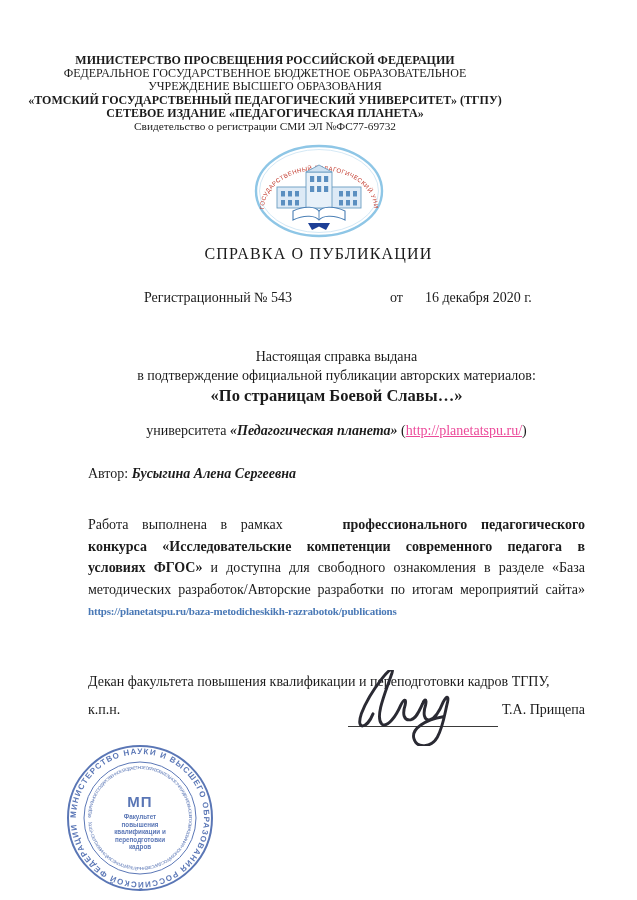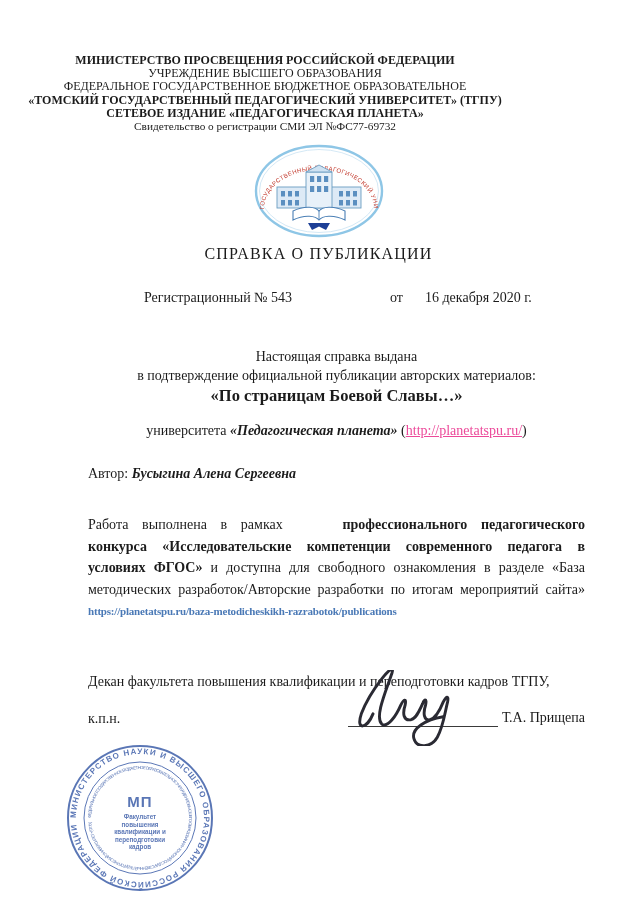--- a/index.html
+++ b/index.html
@@ -32,43 +32,43 @@
   a.link-gray { color:#ec4899; text-decoration:underline; }
   a.link-blue { color:#4a79b6; font-weight:bold; text-decoration:none; letter-spacing:-0.2px; font-size:11px; }
   
   .author-line { position:absolute; top:466px; left:88px; width:497px; font-size:14px; }
   
   .main-paragraph { position:absolute; top:514px; left:88px; width:497px;
                     font-size:14px; line-height:21.5px; text-align:justify; }
   .seg-bold { font-weight:bold;margin-left:46px; }
   
   .dean-line { position:absolute; top:674px; left:88px; width:510px; font-size:14px; }
-  .sign-row  { position:absolute; top:702px; left:88px; width:497px; display:flex; align-items:flex-end; font-size:14px; }
+  .sign-row  { position:absolute; top:702px; left:88px; width:497px; display:flex; font-size:14px; }
   .sign-spacer { flex:1; }
   .sig-line { position:relative; width:150px; height:24px; border-bottom:1.2px solid #3a3a3a; }
   .sig-line svg { position:absolute; left:4px; top:-32px; }
   .sig-name { margin-left:4px; padding-bottom:1px; }
   
   .stamp { position:absolute; top:741px; left:63px; width:154px; height:154px; opacity:0.85; }
   .stamp-blue  { stroke:#3e5fa9; fill:none; }
   .stamp-text  { fill:#3e5fa9; font-family:"Liberation Sans", sans-serif; }
   .stamp-outer { font-size:8px; letter-spacing:1.1px; font-weight:bold; }
   .stamp-inner { font-size:4.2px; letter-spacing:0.2px; }
   .stamp-mp    { font-size:15px; font-weight:bold; letter-spacing:1px; text-anchor:middle; }
   .stamp-cline { font-size:6.3px; font-weight:bold; text-anchor:middle; }
 </style>
 </head>
 <body>
 
 <div class="page">
 
   <div class="header">
     <div class="h-line h-bold">МИНИСТЕРСТВО ПРОСВЕЩЕНИЯ РОССИЙСКОЙ ФЕДЕРАЦИИ</div>
+    <div class="h-line">ФЕДЕРАЛЬНОЕ ГОСУДАРСТВЕННОЕ БЮДЖЕТНОЕ ОБРАЗОВАТЕЛЬНОЕ</div>
     <div class="h-line">УЧРЕЖДЕНИЕ ВЫСШЕГО ОБРАЗОВАНИЯ</div>
-    <div class="h-line">ФЕДЕРАЛЬНОЕ ГОСУДАРСТВЕННОЕ БЮДЖЕТНОЕ ОБРАЗОВАТЕЛЬНОЕ</div>
     <div class="h-line h-bold">«ТОМСКИЙ ГОСУДАРСТВЕННЫЙ ПЕДАГОГИЧЕСКИЙ УНИВЕРСИТЕТ» (ТГПУ)</div>
     <div class="h-line h-bold">СЕТЕВОЕ ИЗДАНИЕ «ПЕДАГОГИЧЕСКАЯ ПЛАНЕТА»</div>
     <div class="h-small">Свидетельство о регистрации СМИ ЭЛ №ФС77-69732</div>
   </div>
 
   <div class="logo-wrap">
     <svg width="134" height="96" viewBox="0 0 134 96">
       <ellipse cx="67" cy="48" rx="63" ry="45" fill="#ffffff" stroke="#8ec6e6" stroke-width="2.4"></ellipse>
       <ellipse cx="67" cy="48" rx="59.5" ry="41.5" fill="none" stroke="#c9e2f2" stroke-width="0.8"></ellipse>
       <defs>

